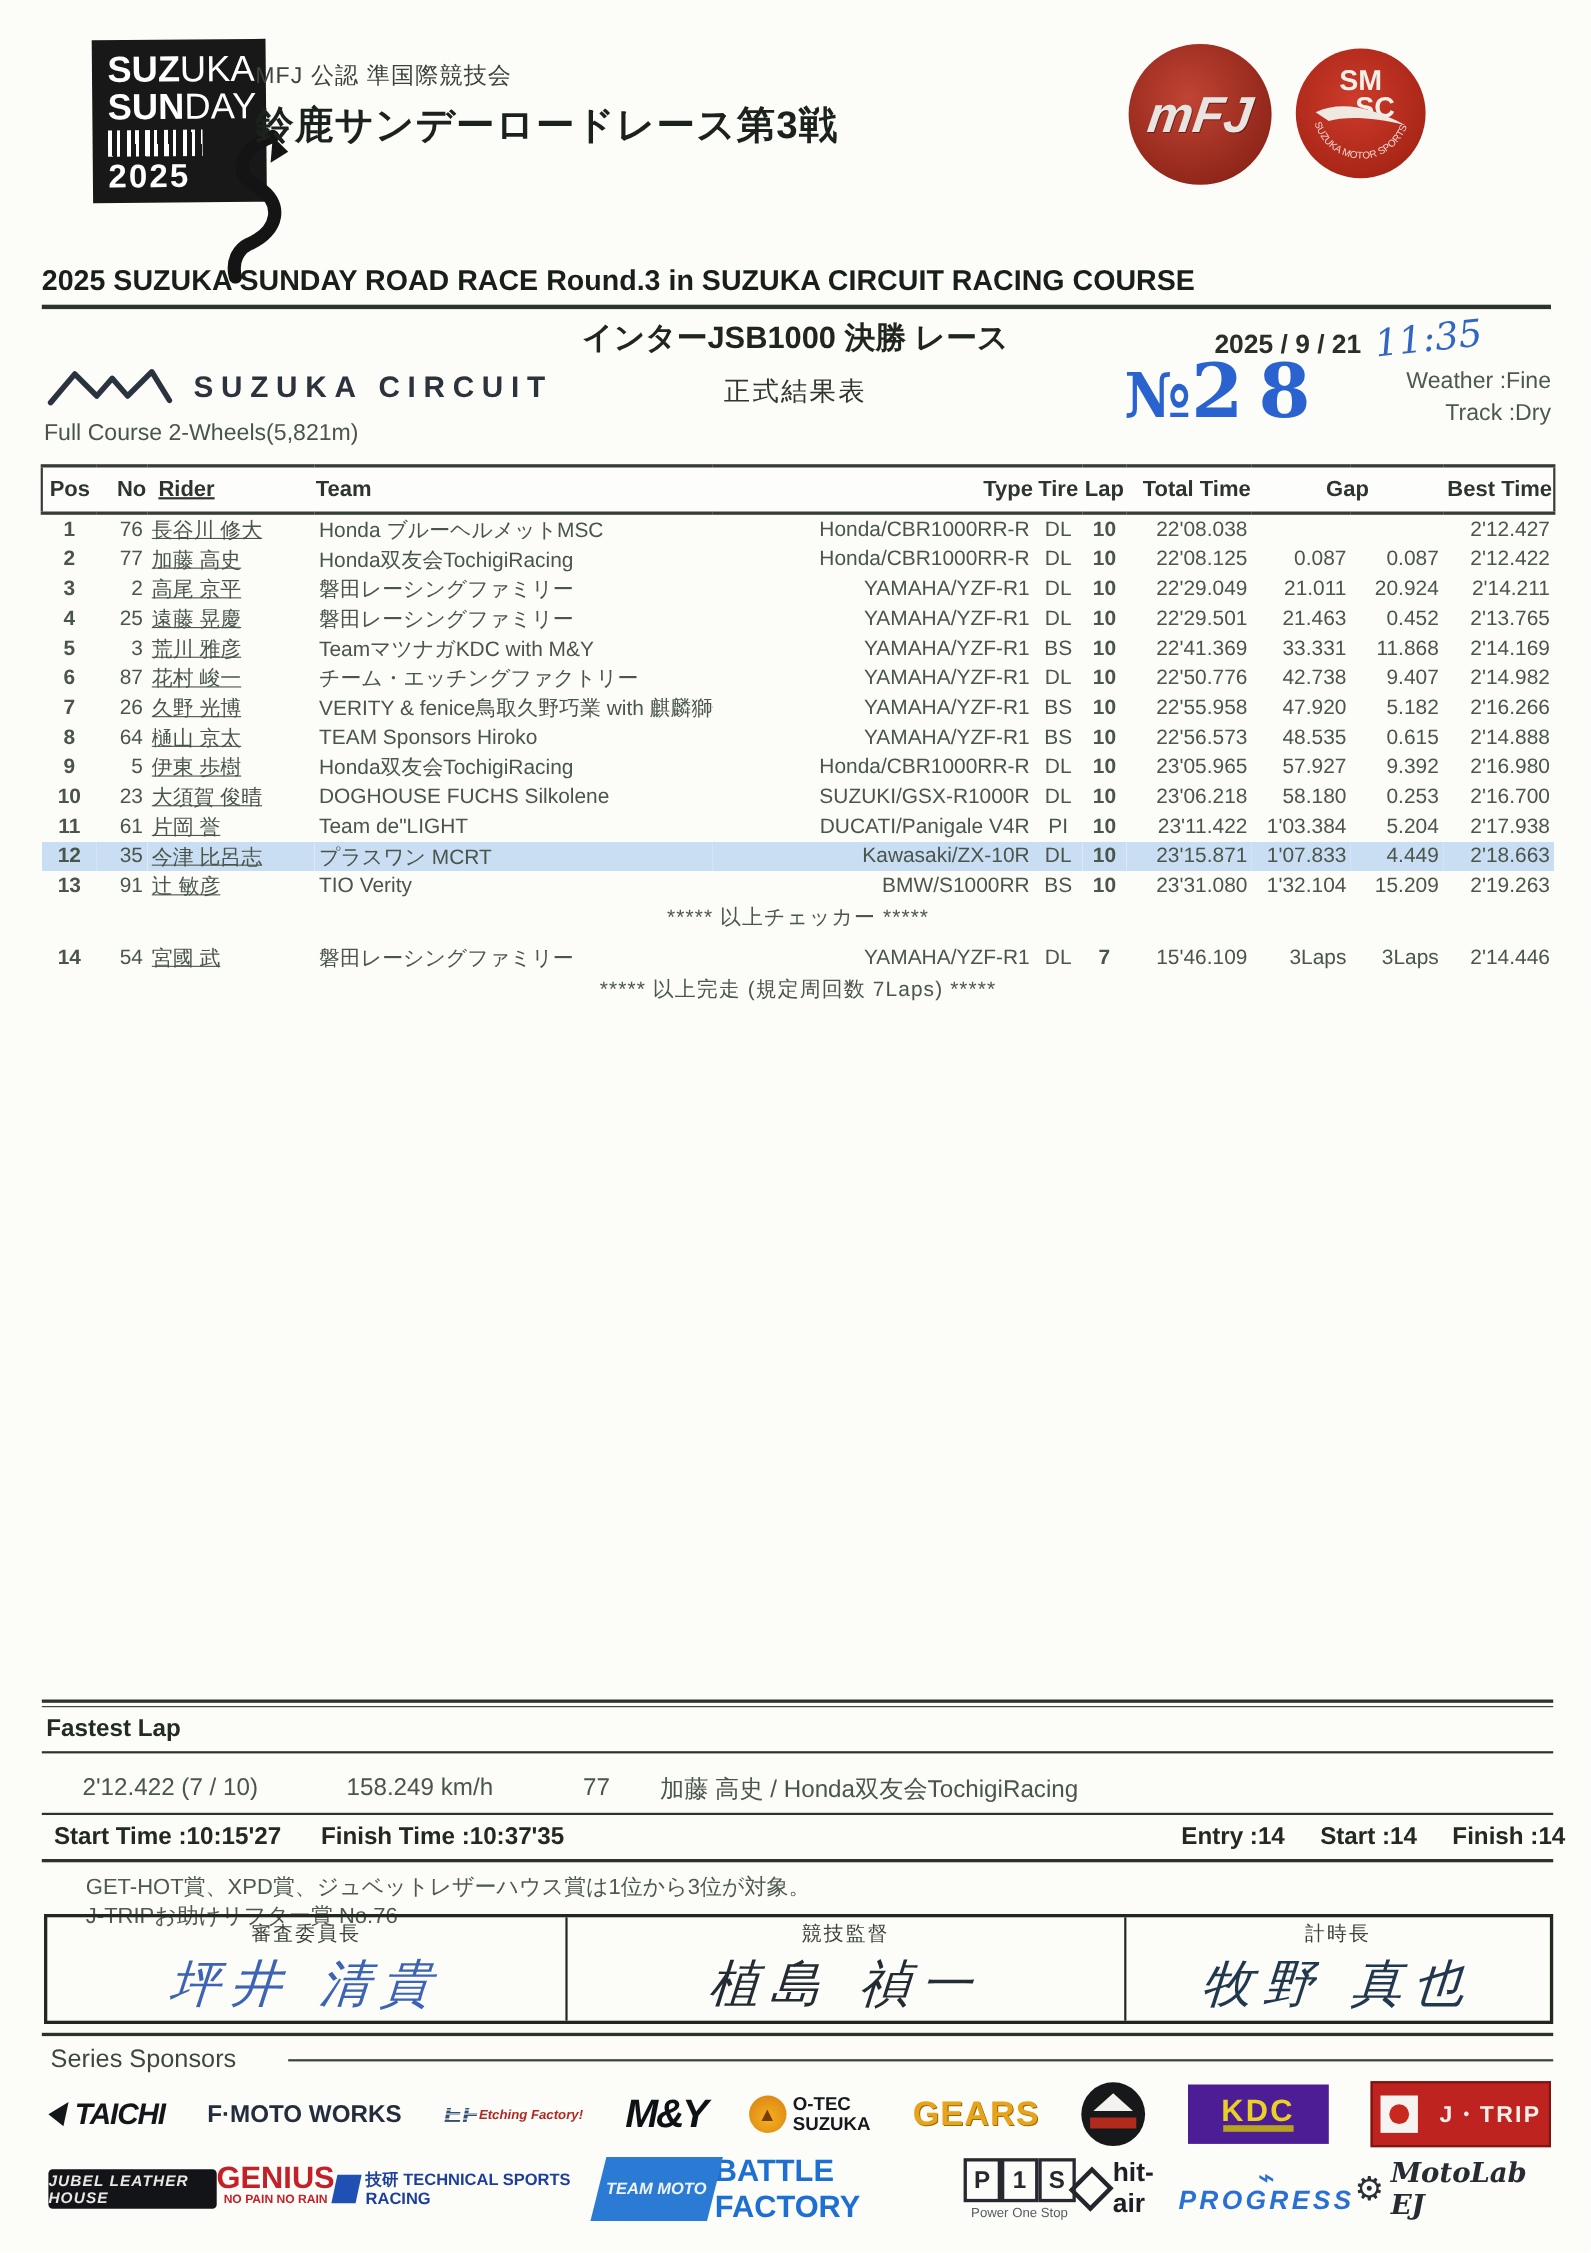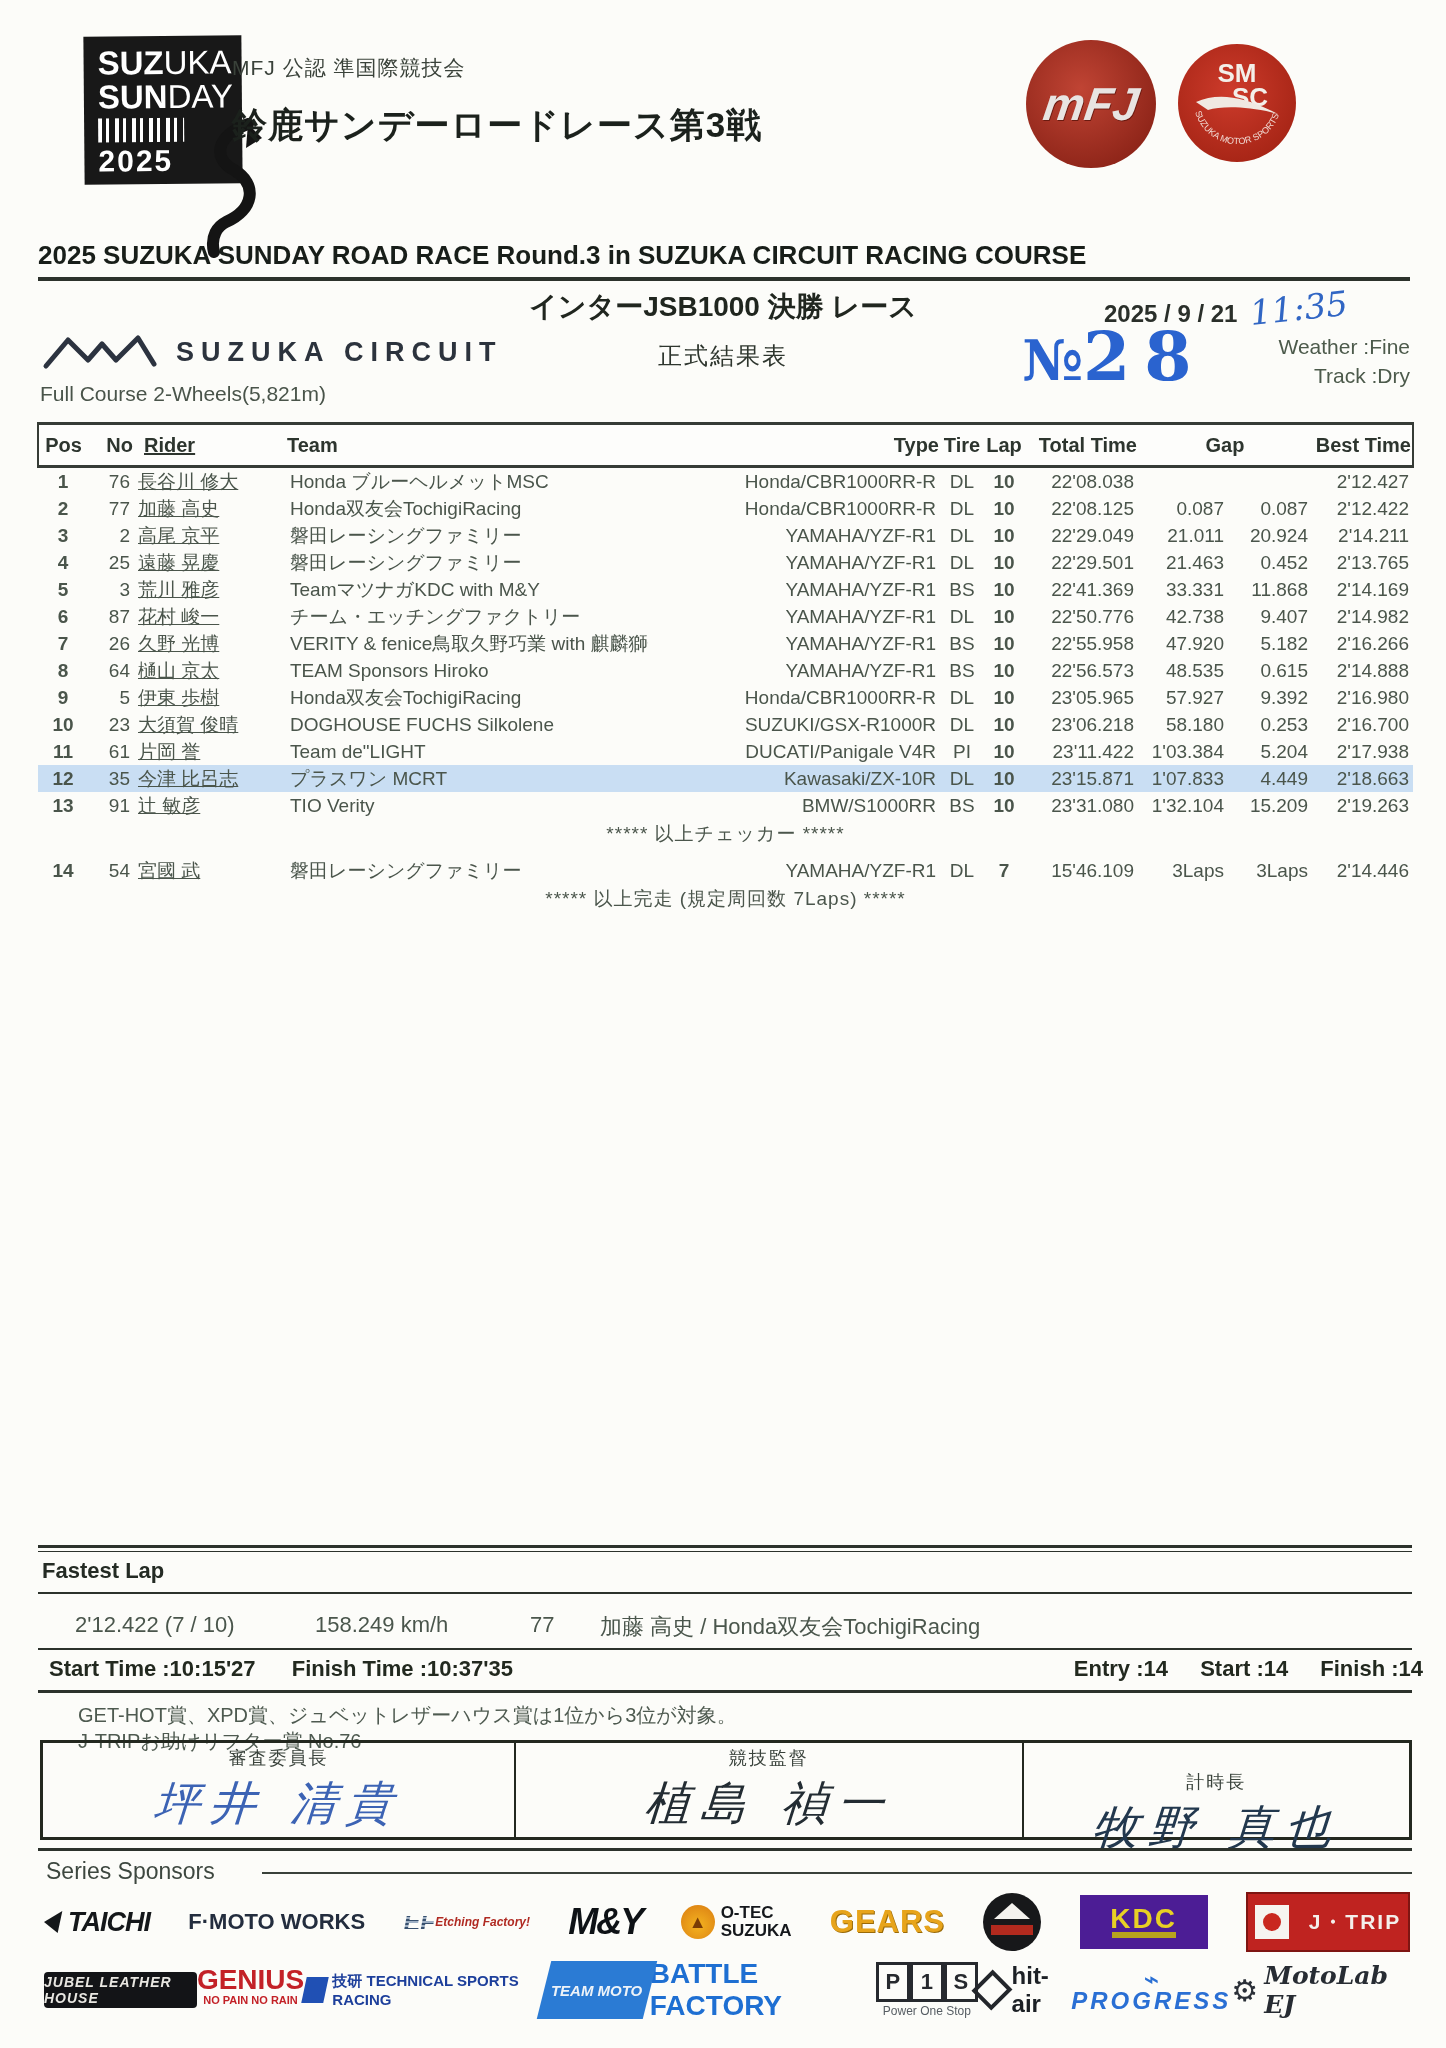--- a/index.html
+++ b/index.html
@@ -11,21 +11,21 @@
   .logo-black{left:84px;top:36px;width:158px;height:148px;background:#181818;color:#fff;
               transform:rotate(-0.5deg);padding:10px 0 0 14px;box-sizing:border-box;}
   .logo-black .l1{font-size:33px;font-weight:900;letter-spacing:0px;line-height:34px;}
   .logo-black .l1 span{font-weight:400;}
   .logo-barcode{width:86px;height:24px;margin:4px 0 2px 0;
     background:repeating-linear-gradient(90deg,#fff 0 4px,#181818 4px 8px,#fff 8px 11px,#181818 11px 17px);}
   .logo-black .yr{font-size:30px;font-weight:800;letter-spacing:2px;}
   .s-swoosh{left:196px;top:118px;}
   .hdr-txt{left:232px;top:54px;color:#2e342e;}
   .hdr-txt .san{font-size:21px;letter-spacing:1px;color:#3a423a;}
-  .hdr-txt .ev{font-size:35px;font-weight:900;letter-spacing:1px;color:#1b211c;margin-top:20px;}
+  .hdr-txt .ev{font-size:35px;font-weight:900;letter-spacing:1px;color:#1b211c;margin-top:8px;}
   .circle{border-radius:50%;display:flex;align-items:center;justify-content:center;}
   .mfj-c{left:1026px;top:40px;width:130px;height:128px;
          background:radial-gradient(circle at 42% 38%,#c04434,#8d2418 78%);}
   .mfj-c .t{color:#e8e4e2;font-size:46px;font-weight:900;font-style:italic;transform:skewX(-8deg);
             text-shadow:1px 1px 0 #6b1a10;}
   .smsc-c{left:1178px;top:44px;width:118px;height:118px;background:radial-gradient(circle at 45% 40%,#cd3b2b,#a52415 80%);}
 
   
   .race-course{left:38px;top:240px;width:1372px;font-size:26px;font-weight:800;color:#181e19;letter-spacing:0px;}
   .rule{background:#2c322c;}
@@ -78,21 +78,21 @@
           font-size:22px;font-weight:800;color:#22291f;margin-left:11px;}
   .sf-right span{margin-left:26px;}
   .sf-r{left:38px;top:1690px;width:1374px;height:3px;}
   .note{left:78px;font-size:20px;color:#4e5a50;}
   .n1{top:1702px;} .n2{top:1728px;}
 
   
   .sig-table{left:40px;top:1740px;width:1372px;height:100px;display:flex;border:3px solid #23281f;box-sizing:border-box;}
   .sig-cell{border-right:2px solid #23281f;position:relative;box-sizing:border-box;}
   .sig-cell:last-child{border-right:none;}
-  .sig-c1{width:475px;} .sig-c2{width:510px;} .sig-c3{width:387px;margin-top:24px;}
+  .sig-c1{width:475px;} .sig-c2{width:510px;} .sig-c3{width:387px;}
   .sig-title{position:absolute;top:3px;width:100%;text-align:center;font-size:18px;color:#39423b;letter-spacing:2px;}
   .sig-name{position:absolute;top:30px;width:100%;text-align:center;font-size:46px;
             font-family:"DejaVu Serif",serif;font-style:italic;letter-spacing:10px;transform:skewX(-4deg);}
   .bot-rule{left:38px;top:1848px;width:1374px;height:3px;}
 
   
   .sp-label{left:46px;top:1858px;font-size:23px;color:#3d473f;}
   .sp-line{left:262px;top:1872px;width:1150px;height:2px;background:#39413a;}
   .sp-row{left:44px;width:1366px;display:flex;align-items:center;justify-content:space-between;}
   .r1{top:1890px;height:64px;} .r2{top:1958px;height:64px;}

